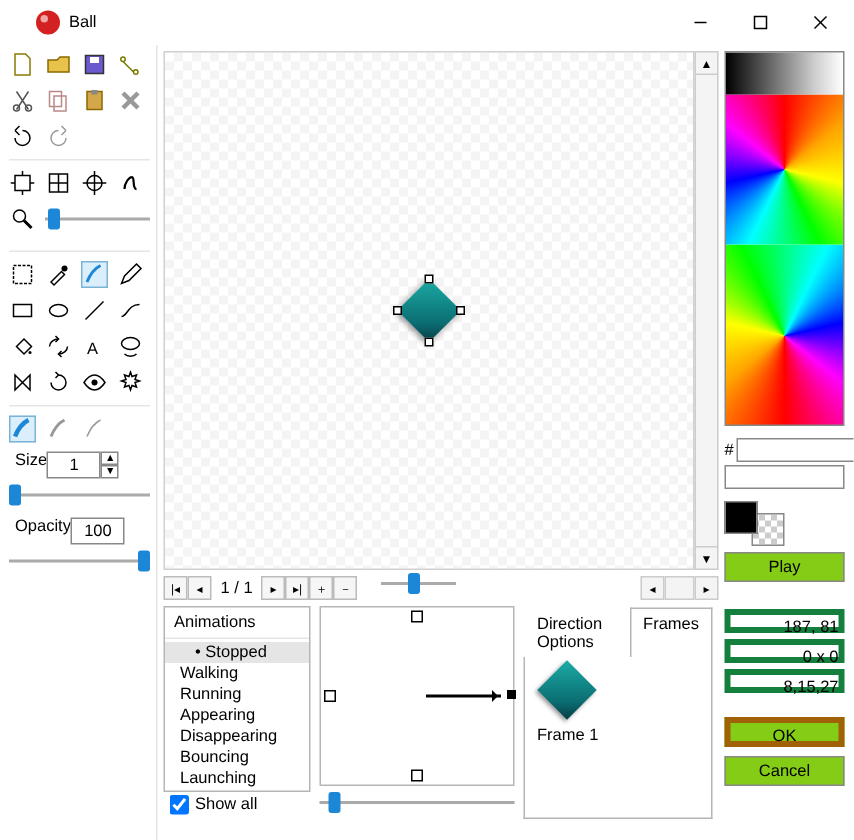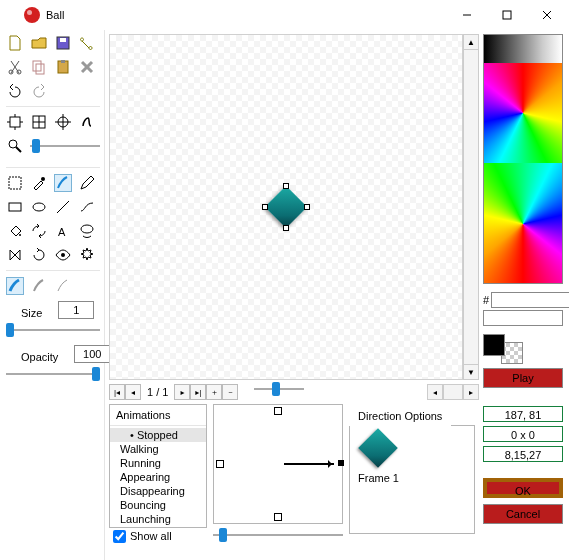--- a/index.html
+++ b/index.html
@@ -10,21 +10,21 @@
 .titlebar .title{flex:1}
 .win-btn{width:40px;height:30px;display:flex;align-items:center;justify-content:center}
 .win-btn svg{width:10px;height:10px}
 .main{display:flex;height:530px}
 .leftcol{width:105px;border-right:1px solid #e5e5e5;padding:4px 4px 0 6px}
 .toolrow{display:flex;gap:6px;margin-bottom:6px}
 .tico{width:18px;height:18px;display:flex;align-items:center;justify-content:center}
 .tico svg{width:16px;height:16px}
 hr.sep{border:none;border-top:1px solid #e5e5e5;margin:2px 0 6px}
 .sel{border:1px solid #7ab3d6;background:#dbeefb}
-.field{display:flex;align-items:flex-end;gap:16px;margin:4px 15px}
+.field{display:flex;align-items:flex-start;gap:0;margin:4px 4px}
 .field input{width:36px;height:18px;border:1px solid #888;text-align:center;font-size:11px}
 .spin{display:flex;flex-direction:column}
 .spin div{width:12px;height:9px;border:1px solid #888;font-size:7px;line-height:7px;text-align:center}
 .slider{position:relative;height:14px;margin:2px 0 8px}
 .slider .track{height:2px;background:#aaa;position:absolute;top:6px;left:0;right:0}
 .slider .thumb{position:absolute;top:0;width:8px;height:14px;background:#1b87d6;border-radius:2px}
 .midcol{flex:1;display:flex;flex-direction:column}
 .canvas-wrap{display:flex}
 .canvas{flex:1;height:346px;background:repeating-conic-gradient(#f4f4f4 0 25%,#fff 0 50%) 0 0/12px 12px;border:1px solid #d0d0d0;position:relative;margin:4px 0 0 4px}
 .swatch{position:absolute;left:50%;top:50%;width:30px;height:30px;transform:translate(-50%,-50%) rotate(45deg);background:linear-gradient(135deg,#1baba5 0%,#0b6d72 70%,#063d44 100%);box-shadow:0 2px 4px rgba(0,0,0,.4)}
@@ -64,23 +64,23 @@
  linear-gradient(to right,#000,#444,#888,#ccc,#fff) 0 0/100% 28px no-repeat,
  conic-gradient(red,orange,#ff0,#0f0,cyan,#00f,#f0f,red) 0 28px/100% 100px no-repeat,
  conic-gradient(from 180deg,red,orange,#ff0,#0f0,cyan,#00f,#f0f,red) 0 128px/100% 122px no-repeat;
  border:1px solid #888}
 .hex{display:flex;align-items:center;gap:2px;margin:8px 0 2px}
 .hex input{flex:1;height:16px;border:1px solid #888}
 .hex2{height:16px;border:1px solid #888;margin-bottom:8px}
 .fgbg{position:relative;width:40px;height:30px;margin-bottom:4px}
 .fgbg .bg{position:absolute;right:0;bottom:0;width:22px;height:22px;background:repeating-conic-gradient(#ccc 0 25%,#fff 0 50%) 0 0/8px 8px;border:1px solid #888}
 .fgbg .fg{position:absolute;left:0;top:0;width:22px;height:22px;background:#000;border:1px solid #888}
-.btn{height:20px;border:1px solid #888;background:#b91c1c;text-align:center;line-height:18px;margin-bottom:6px}
+.btn{height:20px;border:1px solid #888;background:#84cc16;text-align:center;line-height:18px;margin-bottom:6px}
 .btn.blue{border:4px solid #a16207}
-.ro{height:16px;border:1px solid #15803d;background:#fff;text-align:center;line-height:17px;margin-bottom:4px}
+.ro{height:16px;border:4px solid #15803d;background:#fff;text-align:right;line-height:17px;margin-bottom:4px}
 .bs{height:12px}
 </style>
 </head>
 <body>
 
 <div class="titlebar">
   <div class="app-icon"></div>
   <div class="title">Ball</div>
   <div class="win-btn">
       <svg viewBox="0 0 10 10">
@@ -410,20 +410,21 @@
       </div>
       <div class="slider" style="width:130px;margin-top:4px">
             <div class="track"></div>
             <div class="thumb" style="left:6px"></div>
           </div>
       </div>
 
       <div class="tabs-pane">
         <div class="tabbar">
           <div class="tab">Direction Options</div>
+          <div class="tab active">Frames</div>
         </div>
         <div class="tabbody">
           <div class="mini-icon"></div>
           <div>Frame 1</div>
         </div>
       </div>
     </div>
   </div>
 
   <div class="rightcol">

